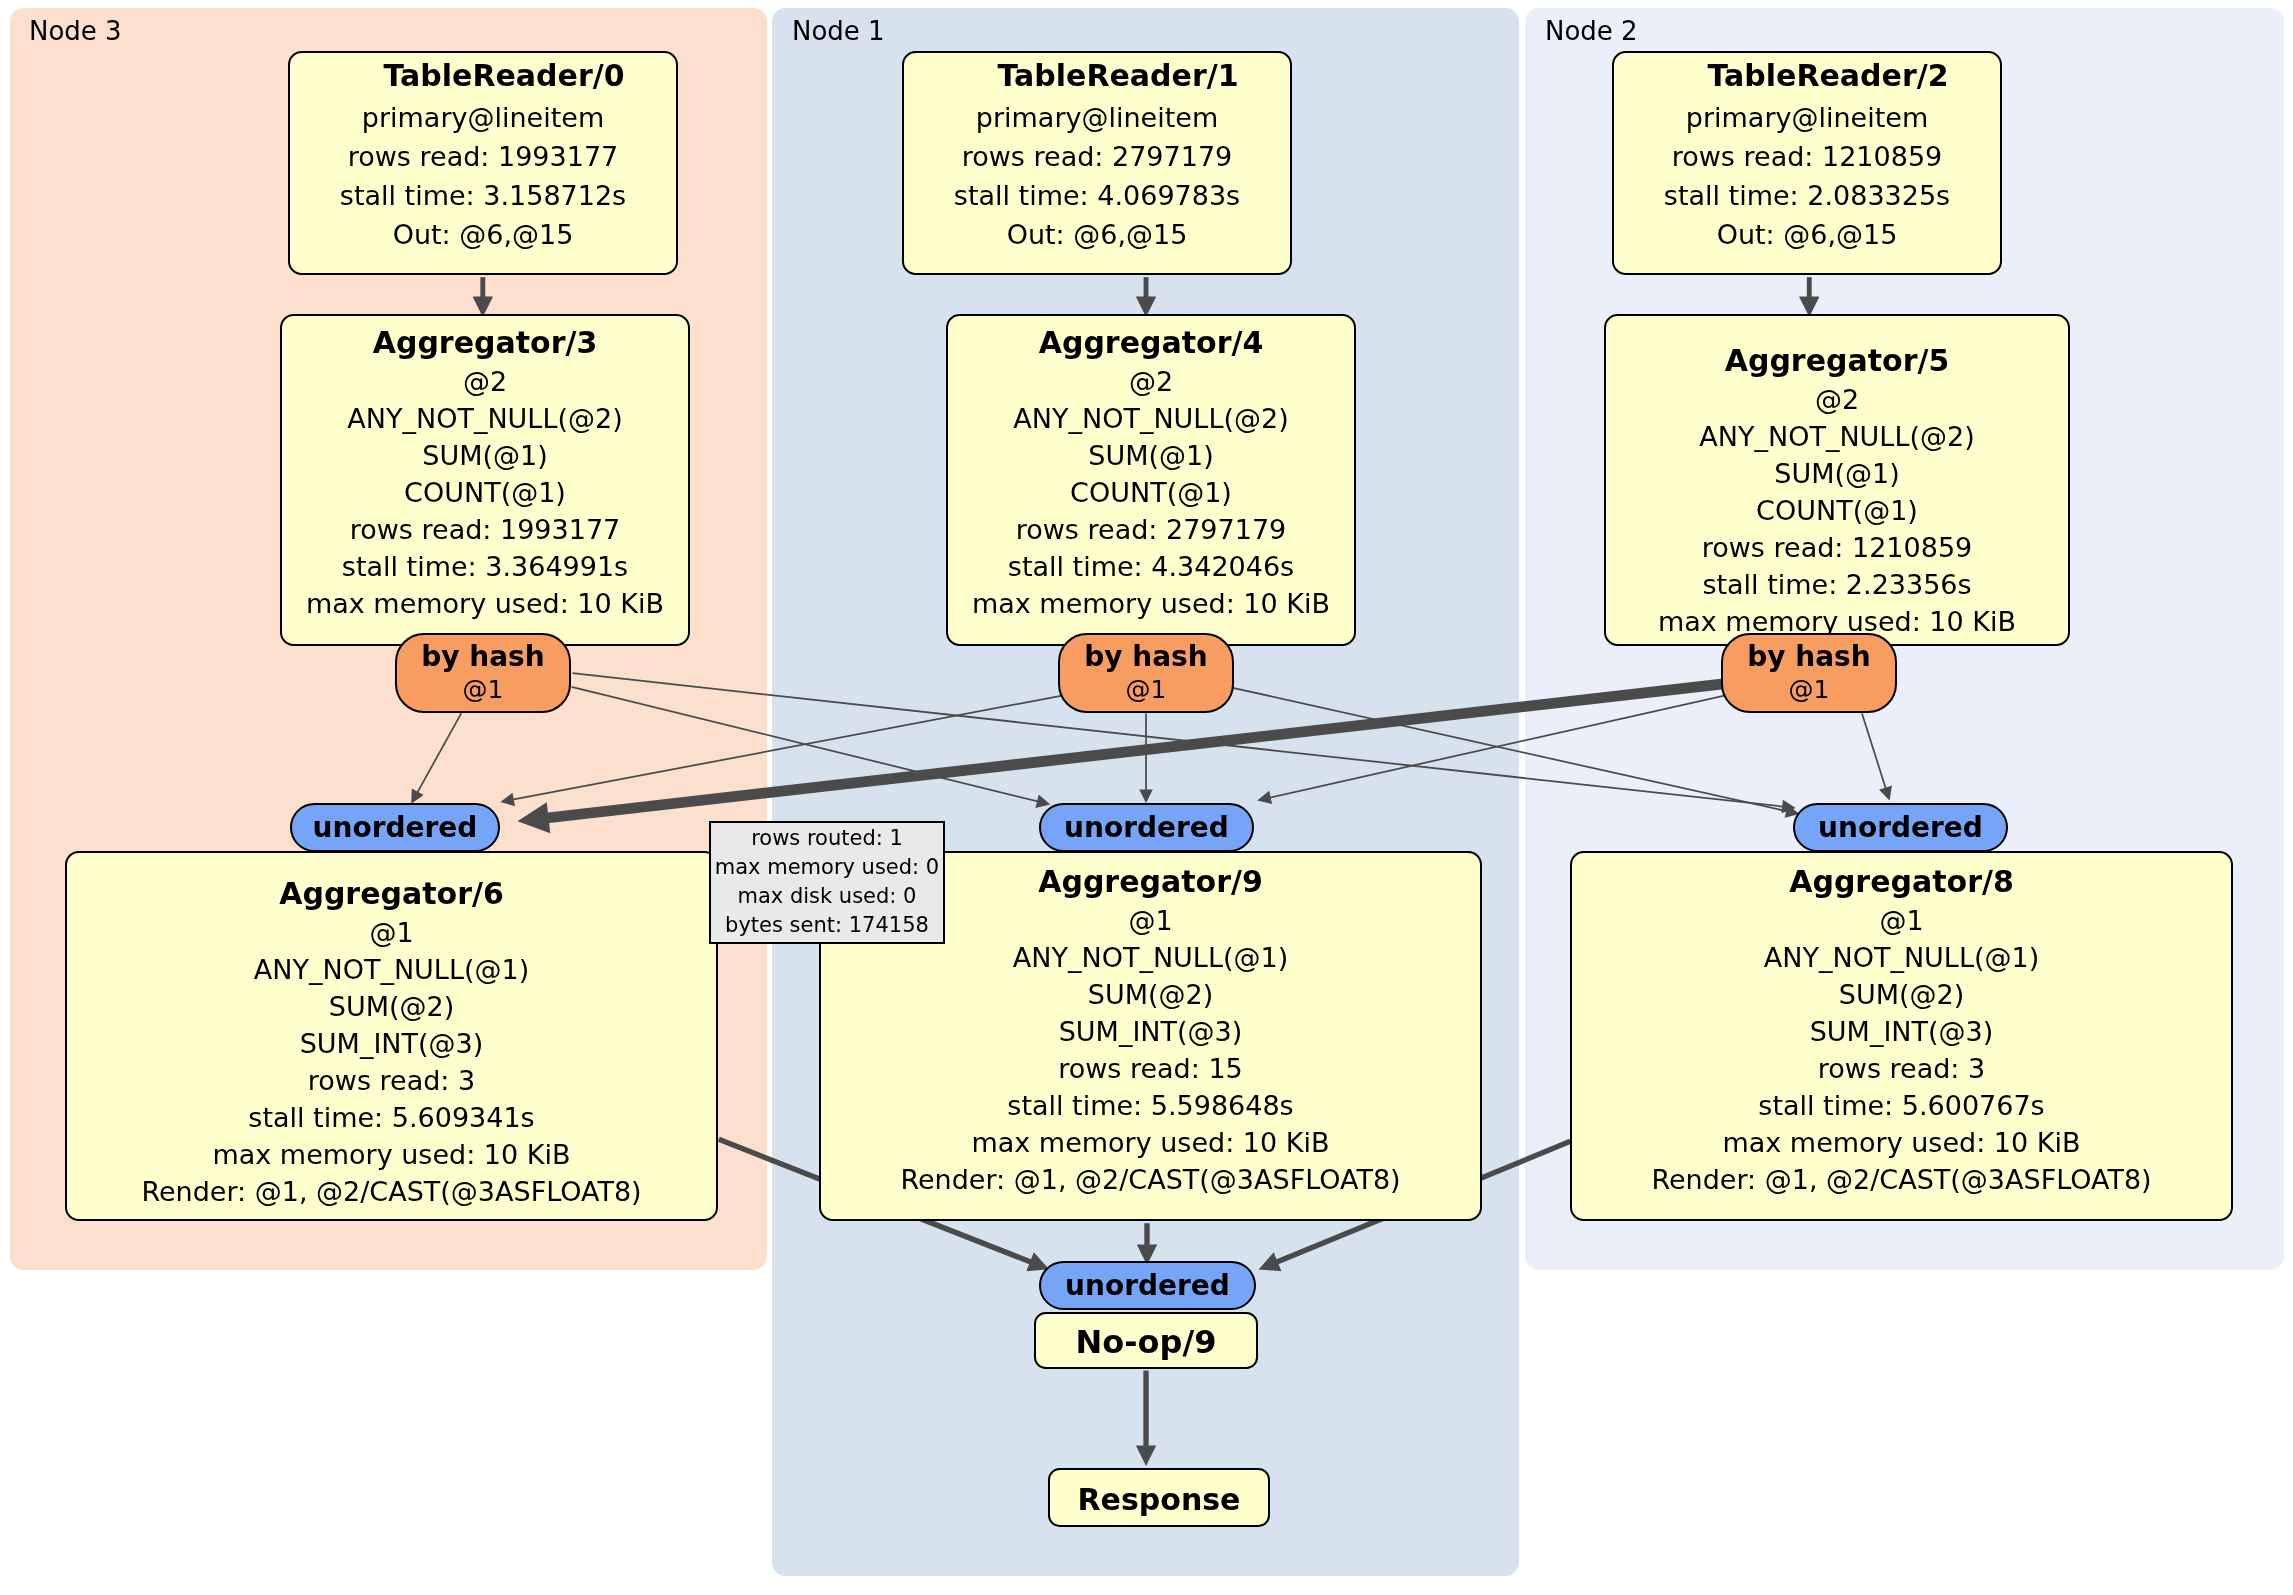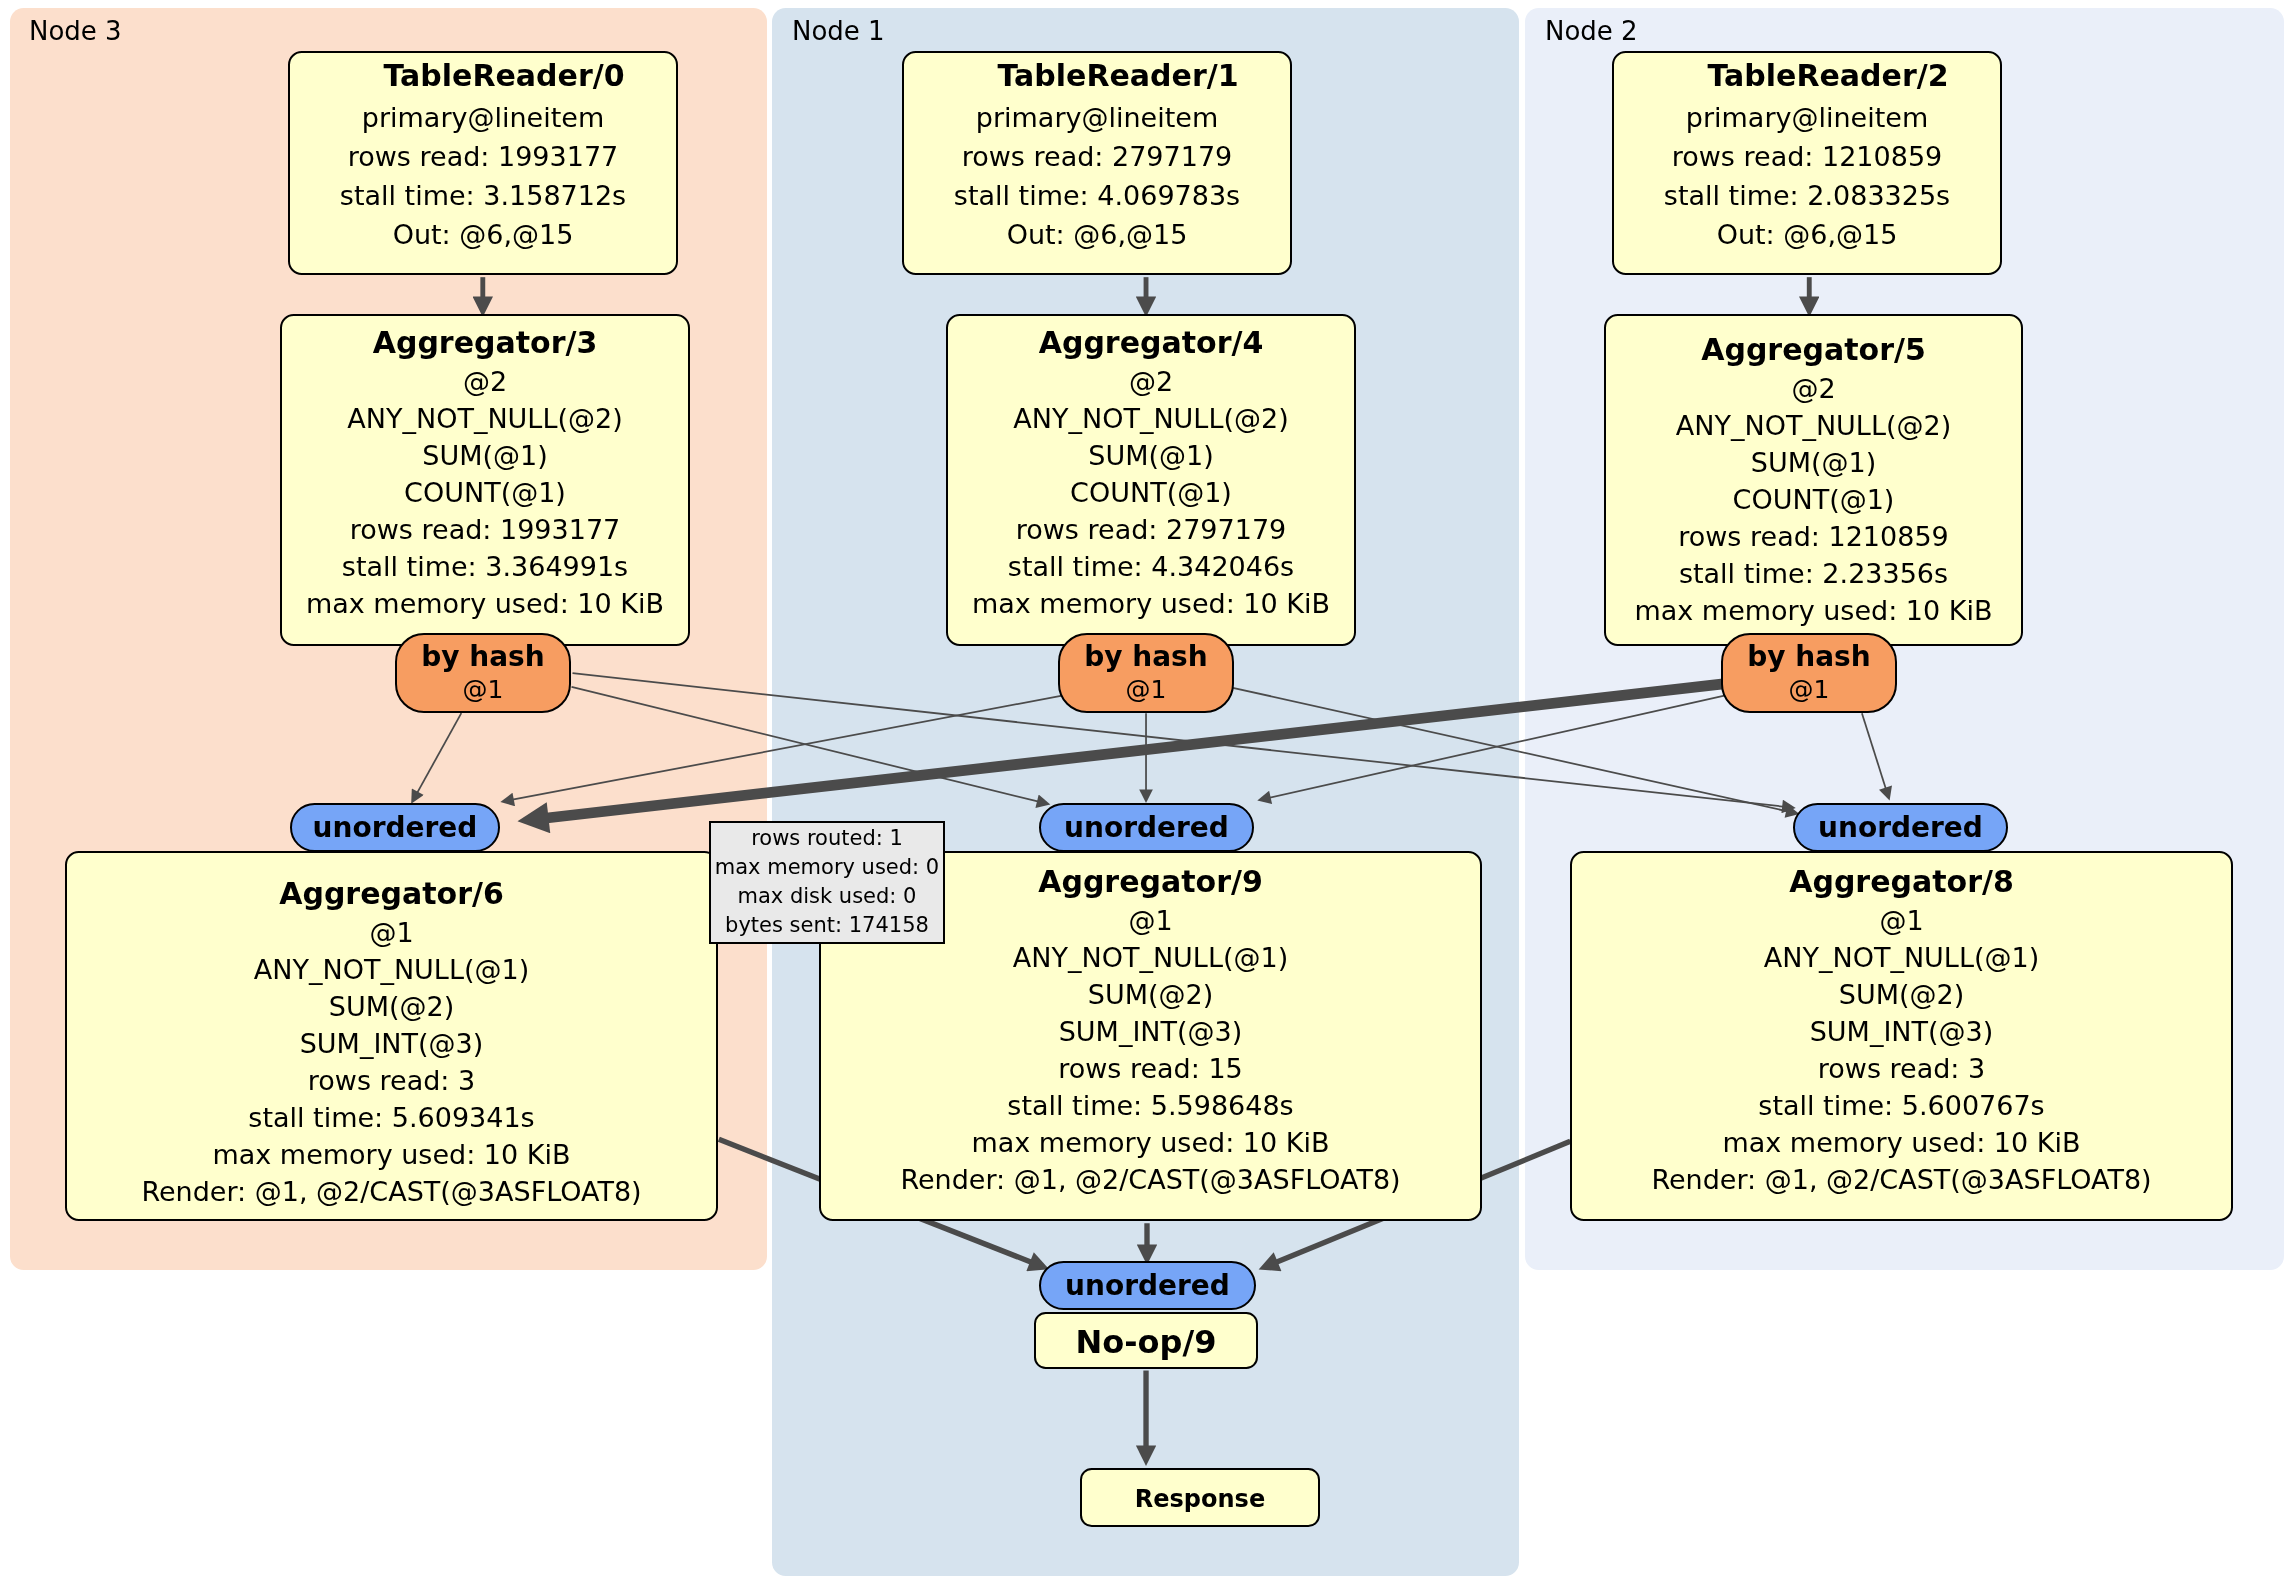--- a/index.html
+++ b/index.html
@@ -109,21 +109,21 @@
   <div class="gnode gbox" style="left:946px;top:314px;width:410px;height:332px;padding-top:5.9px;">
     <div class="bt">Aggregator/4</div>
     <div class="bl">@2</div>
     <div class="bl">ANY_NOT_NULL(@2)</div>
     <div class="bl">SUM(@1)</div>
     <div class="bl">COUNT(@1)</div>
     <div class="bl">rows read: 2797179</div>
     <div class="bl">stall time: 4.342046s</div>
     <div class="bl">max memory used: 10 KiB</div>
   </div>
-  <div class="gnode gbox" style="left:1604px;top:314px;width:419px;height:332px;padding-top:13px;">
+  <div class="gnode gbox" style="left:1604px;top:314px;width:466px;height:332px;padding-top:24px;">
     <div class="bt">Aggregator/5</div>
     <div class="bl">@2</div>
     <div class="bl">ANY_NOT_NULL(@2)</div>
     <div class="bl">SUM(@1)</div>
     <div class="bl">COUNT(@1)</div>
     <div class="bl">rows read: 1210859</div>
     <div class="bl">stall time: 2.23356s</div>
     <div class="bl">max memory used: 10 KiB</div>
   </div>
 
@@ -173,21 +173,21 @@
     <div class="bl">SUM(@2)</div>
     <div class="bl">SUM_INT(@3)</div>
     <div class="bl">rows read: 3</div>
     <div class="bl">stall time: 5.600767s</div>
     <div class="bl">max memory used: 10 KiB</div>
     <div class="bl">Render: @1, @2/CAST(@3ASFLOAT8)</div>
   </div>
 
   <div class="gnode pill" style="left:1039px;top:1261px;width:217px;height:49px;">unordered</div>
   <div class="gnode minibox" style="left:1034px;top:1312px;width:224px;height:57px;font-size:32px;line-height:57px;">No-op/9</div>
-  <div class="gnode minibox" style="left:1080px;top:1468px;width:240px;height:59px;font-size:24px;line-height:59px;">Response</div>
+  <div class="gnode minibox" style="left:1048px;top:1468px;width:222px;height:59px;font-size:30px;line-height:59px;">Response</div>
 
   <div id="tooltip" style="left:709px;top:821px;width:232px;height:118px;">
     <div>rows routed: 1</div>
     <div>max memory used: 0</div>
     <div>max disk used: 0</div>
     <div>bytes sent: 174158</div>
   </div>
 
 </div>
 

